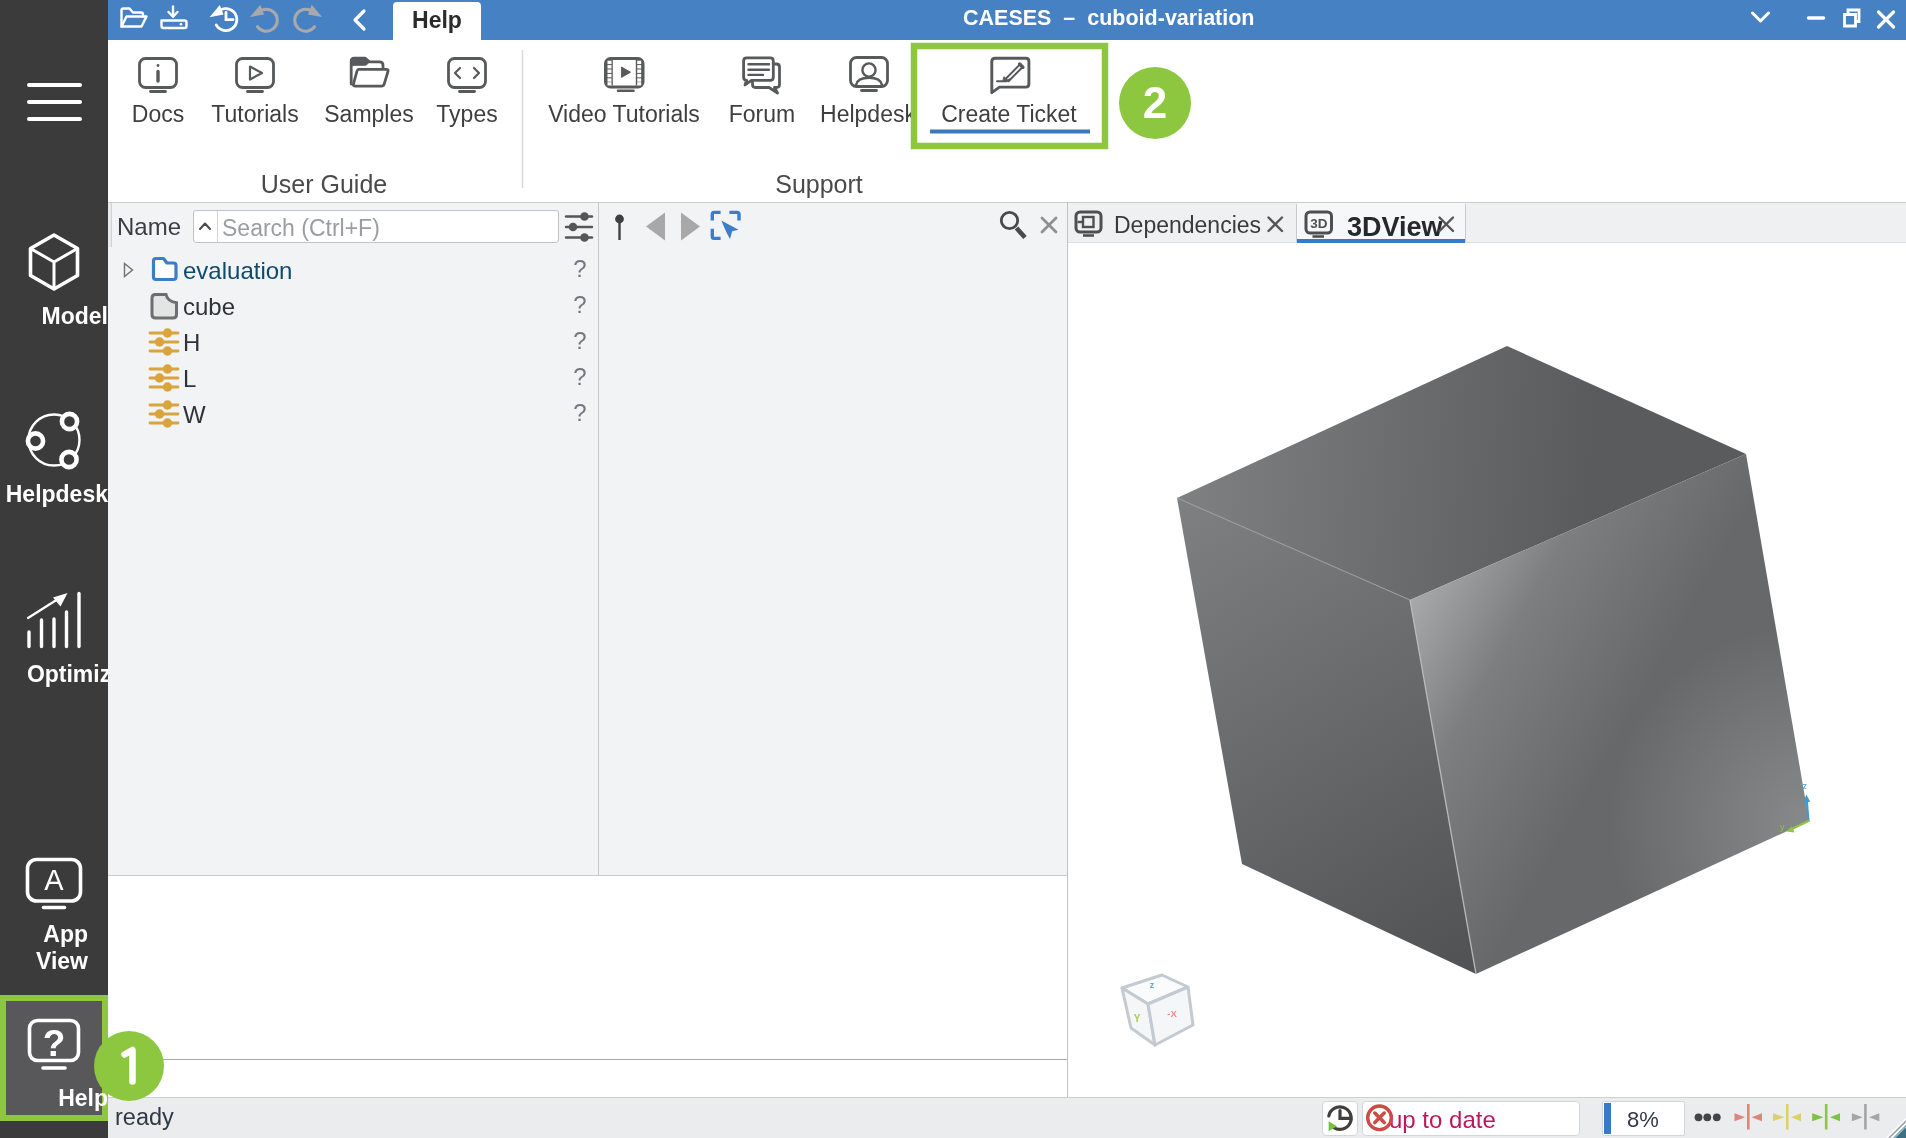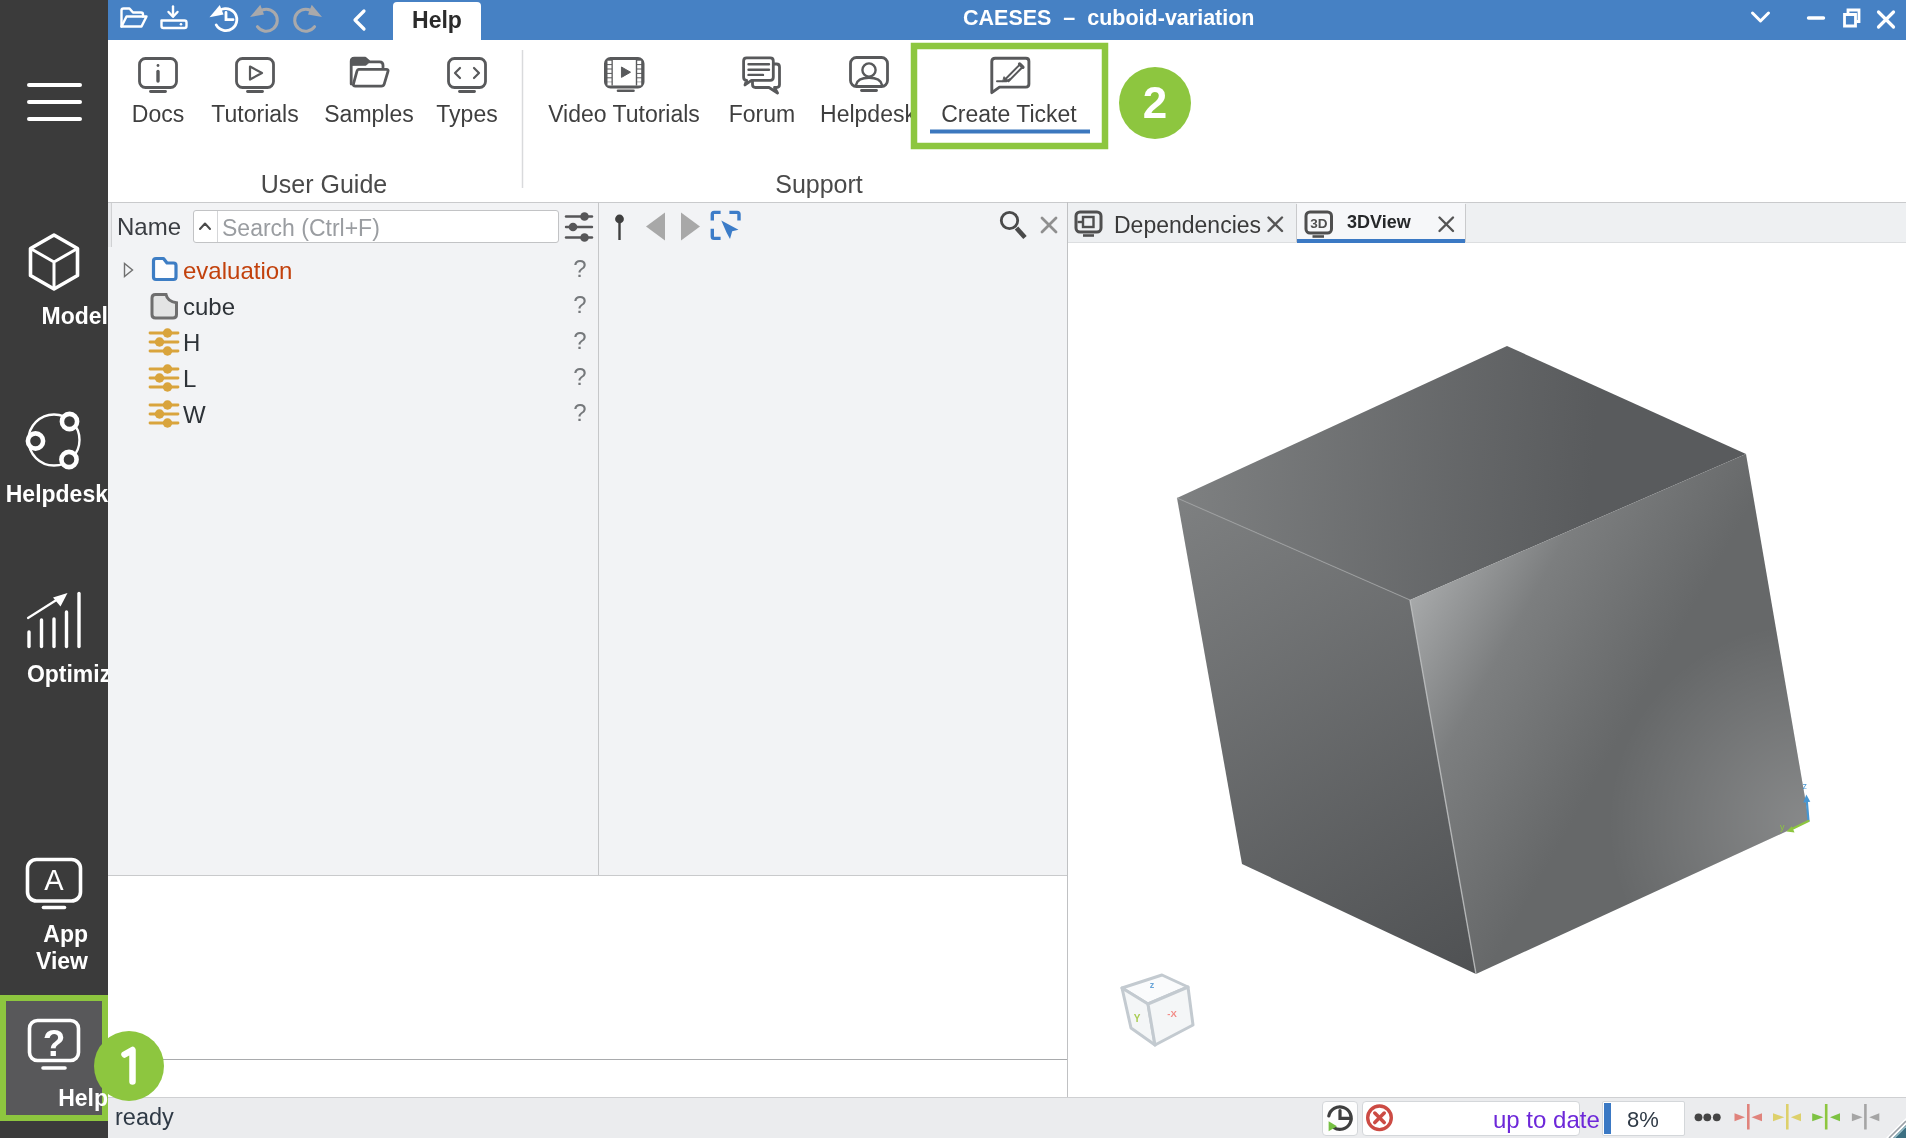--- a/index.html
+++ b/index.html
@@ -262,35 +262,35 @@
   </g>
 
   <g fill="#75787b" font-size="24px" text-anchor="middle" font-family="Liberation Sans">
     <text x="580" y="277">?</text>
     <text x="580" y="313">?</text>
     <text x="580" y="349">?</text>
     <text x="580" y="385">?</text>
     <text x="580" y="421">?</text>
   </g>
 </svg>
-<div class="abs" style="left:183px;top:257px;font-size:24px;color:#c2410c;">evaluation</div>
+<div class="abs" style="left:183px;top:257px;font-size:24px;color:#0c4a6e;">evaluation</div>
 <div class="abs" style="left:183px;top:293px;font-size:24px;color:#2e3338;">cube</div>
 <div class="abs" style="left:183px;top:329px;font-size:24px;color:#2e3338;">H</div>
 <div class="abs" style="left:183px;top:365px;font-size:24px;color:#2e3338;">L</div>
 <div class="abs" style="left:183px;top:401px;font-size:24px;color:#2e3338;">W</div>
 
 <div class="abs" style="left:108px;top:203px;width:4px;height:44px;background:#e9eaec;border-right:1px solid #d0d1d3;box-sizing:border-box;"></div>
 
 <div class="abs" style="left:1068px;top:202px;width:838px;height:41px;background:#eef0f2;border-top:1px solid #c9cacc;border-bottom:1px solid #dcdee0;box-sizing:border-box;"></div>
 <div class="abs" style="left:1297px;top:203px;width:168px;height:40px;background:#f6f7f9;"></div>
 <div class="abs" style="left:1296px;top:204px;width:1px;height:38px;background:#c9cacc;"></div>
 <div class="abs" style="left:1465px;top:204px;width:1px;height:38px;background:#c9cacc;"></div>
 <div class="abs" style="left:1297px;top:239px;width:168px;height:4px;background:#3b79c4;"></div>
 <div class="abs" style="left:1114px;top:212px;font-size:23px;color:#3a3a3a;">Dependencies</div>
-<div class="abs" style="left:1347px;top:212px;font-size:18px;font-weight:bold;color:#26282a;">3DView</div>
+<div class="abs" style="left:1347px;top:212px;font-size:27px;font-weight:bold;color:#26282a;">3DView</div>
 <svg class="abs" style="left:1068px;top:202px;" width="420" height="41">
 
   <g stroke="#4f4f4f" stroke-width="3" fill="none">
     <rect x="8" y="10" width="25" height="20" rx="4"></rect>
     <rect x="15" y="15" width="10.5" height="10" stroke-width="2.4"></rect>
     <line x1="9.5" y1="20" x2="15" y2="20" stroke-width="2.4"></line>
     <line x1="15" y1="33.5" x2="26" y2="33.5" stroke-width="2.6"></line>
   </g>
 
   <g stroke="#555" stroke-width="2.4" stroke-linecap="round">
@@ -364,21 +364,21 @@
     <text x="104" y="774" fill="#f28b86" font-size="9.5px" font-weight="bold" text-anchor="middle" font-family="Liberation Sans">-X</text>
   </g>
 </svg>
 
 <div class="abs" style="left:108px;top:1097px;width:1798px;height:41px;background:#ebecee;border-top:1px solid #cfd0d2;box-sizing:border-box;"></div>
 <div class="abs" style="left:115px;top:1104px;font-size:23.5px;color:#2f3a46;">ready</div>
 
 <div class="abs" style="left:1322px;top:1101px;width:36px;height:35px;background:#fdfdfd;border:1px solid #d4d7da;border-radius:4px;box-sizing:border-box;"></div>
 
 <div class="abs" style="left:1362px;top:1101px;width:218px;height:35px;background:#ffffff;border:1px solid #d4d7da;border-radius:4px;box-sizing:border-box;"></div>
-<div class="abs" style="left:1493px;top:1106px;font-size:24px;color:#6d28d9;text-align:center;">up to date</div>
+<div class="abs" style="left:1389px;top:1106px;font-size:24px;color:#be185d;text-align:center;">up to date</div>
 
 <div class="abs" style="left:1602px;top:1101px;width:83px;height:35px;background:#ffffff;border:1px solid #d4d7da;border-radius:2px;box-sizing:border-box;"></div>
 <div class="abs" style="left:1604px;top:1103px;width:7px;height:31px;background:#3b79c4;"></div>
 <div class="abs" style="left:1627px;top:1107px;font-size:22px;color:#2f3a46;">8%</div>
 <svg class="abs" style="left:1300px;top:1097px;" width="606" height="41">
 
   <g stroke="#3f3f3f" stroke-width="3.2" fill="none" stroke-linecap="round">
     <path d="M33.6 30.5 A 11.3 11.3 0 1 0 28.8 19.0"></path>
     <path d="M40 13.6 L40 21.4 L49.4 21.4"></path>
   </g>

